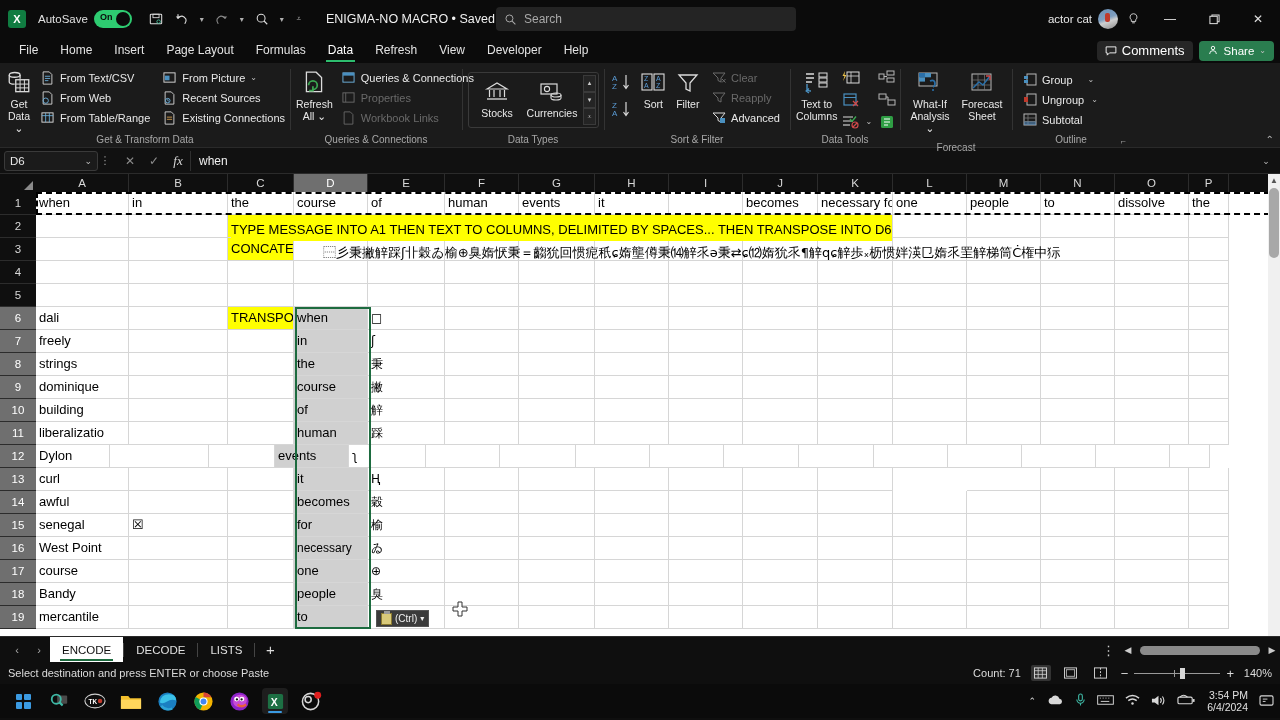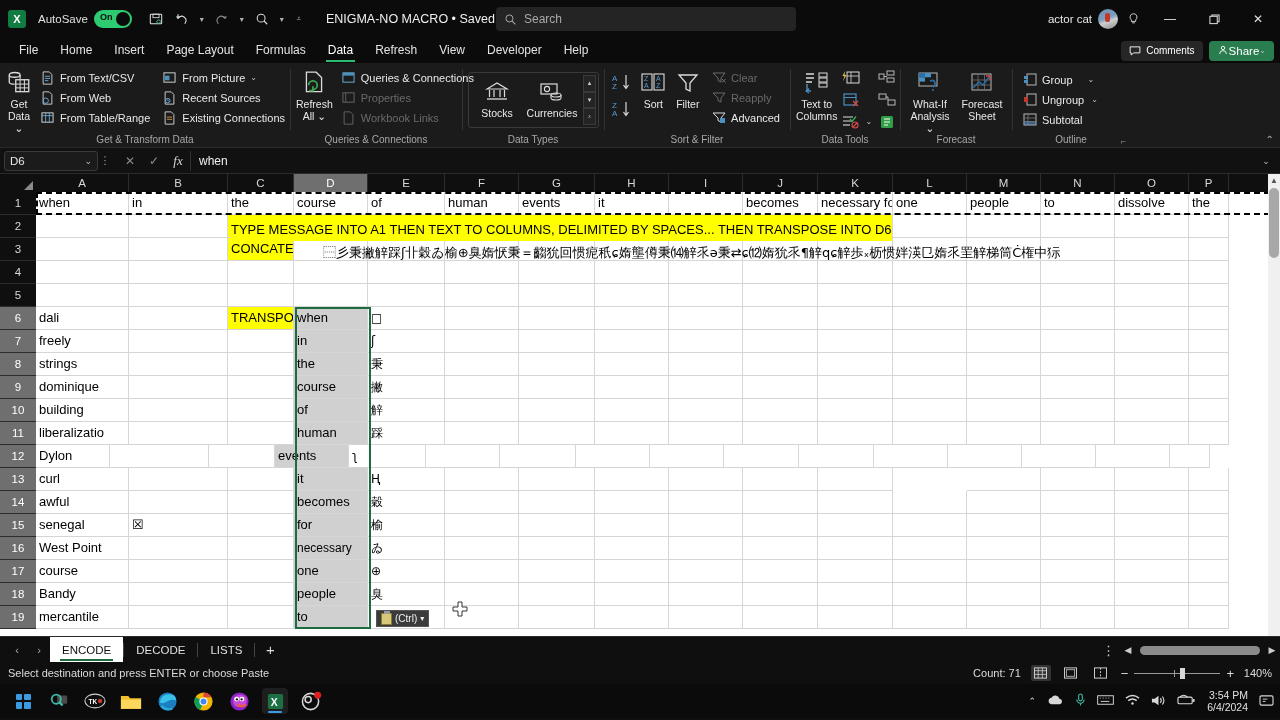--- a/index.html
+++ b/index.html
@@ -74,25 +74,25 @@
     padding: 0 11px; height: 25px; line-height: 25px; font-size: 12px; color: #e3e3e3;
     position: relative;
   }
   .rtab.active { color: #ffffff; }
   .rtab.active::after {
     content:''; position:absolute; left:9px; right:9px; bottom:1px; height:2px; background:#2dbd6e;
   }
   .tabs-right { position: absolute; right: 6px; top: 0; display: flex; align-items: center; gap: 6px; height: 25px; }
   .comments-btn {
     background: #262626; border-radius: 4px; height: 20px; padding: 0 8px;
-    display: flex; align-items: center; gap: 5px; color: #fff; font-size: 10px;
+    display: flex; align-items: center; gap: 5px; color: #fff; font-size: 13px;
   }
   .share-btn {
     background: #2a7d4f; border-radius: 4px; height: 20px; padding: 0 8px;
-    display: flex; align-items: center; color: #fff; font-size: 11.5px;
+    display: flex; align-items: center; gap: 5px; color: #fff; font-size: 11.5px;
   }
 
   
   .ribbon {
     height: 85px; background: #1b1b1b; display: flex; position: relative;
     border-bottom: 1px solid #2a2a2a;
   }
   .rgroup {
     display: flex; flex-direction: column; justify-content: space-between;
     position: relative; padding: 3px 6px 0 6px; height: 85px;
@@ -650,21 +650,21 @@
           <svg width="18" height="16" viewBox="0 0 18 16">
               <rect x="3" y="2" width="12" height="12" rx="1.5" fill="#2f9e44"></rect>
               <path d="M6 5 H12 M6 8 H12 M6 11 H10" stroke="#fff" stroke-width="1"></path>
             </svg>
         </div>
       </div>
     </div>
     <div class="rgroup-label">Data Tools</div>
   </div>
 
-  <div class="rgroup" style="width:112px;">
+  <div class="rgroup" style="width:112px;gap:8px;">
     <div class="rgroup-body">
       <div class="big-btn" style="width:52px;">
         <span class="glyph">
           <svg width="26" height="24" viewBox="0 0 26 24">
               <rect x="2" y="2" width="18" height="13" fill="none" stroke="#b8b8b8" stroke-width="1"></rect>
               <rect x="2" y="2" width="6" height="4.3" fill="#2a6fa8"></rect>
               <rect x="8" y="2" width="6" height="4.3" fill="#4a90c0"></rect>
               <rect x="2" y="6.3" width="6" height="4.3" fill="#4a90c0"></rect>
               <path d="M13 10 Q18 8 18 13 Q18 15 16 16" fill="none" stroke="#2a6fa8" stroke-width="1.8"></path>
               <circle cx="16" cy="19" r="1.1" fill="#2a6fa8"></circle>

